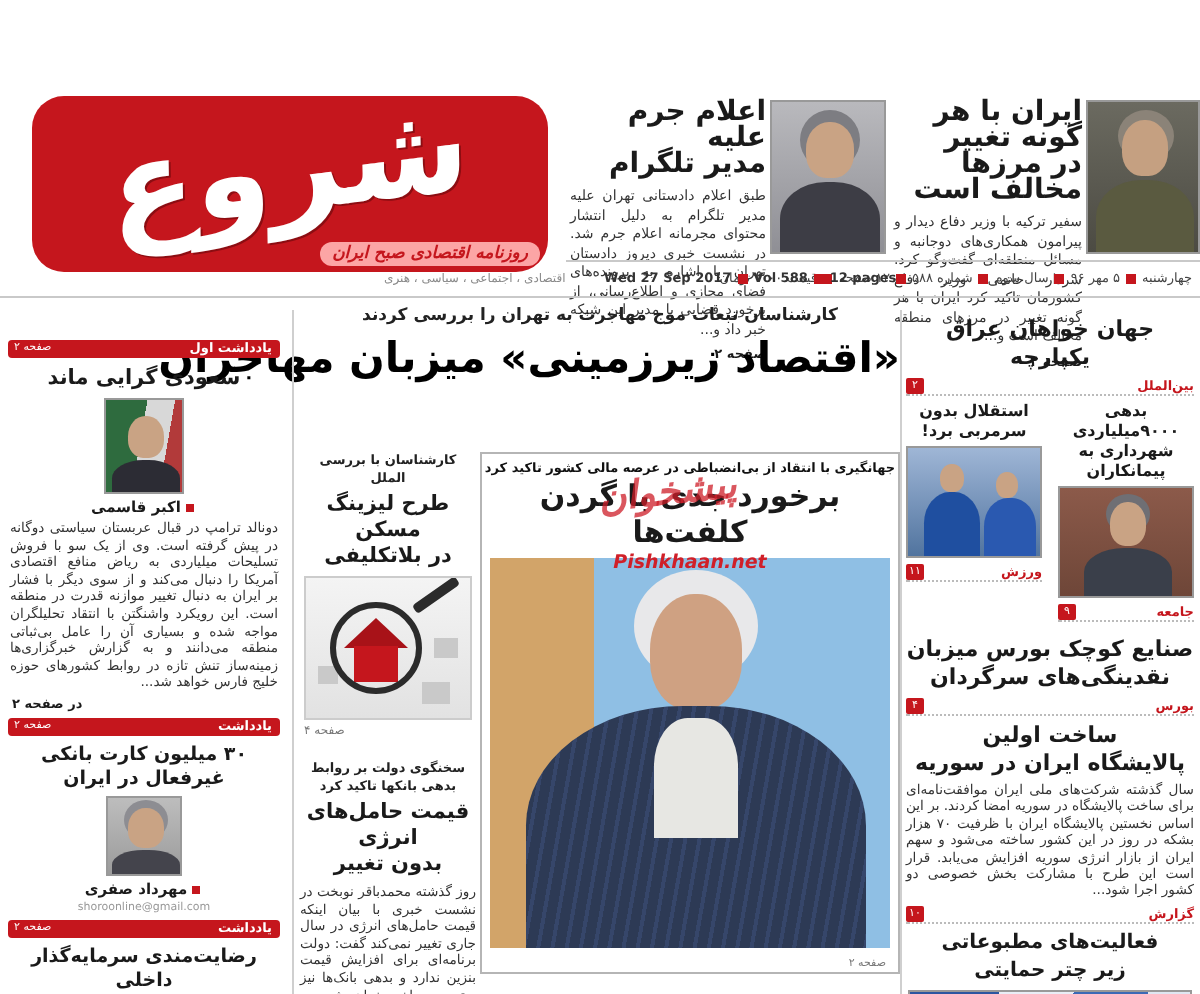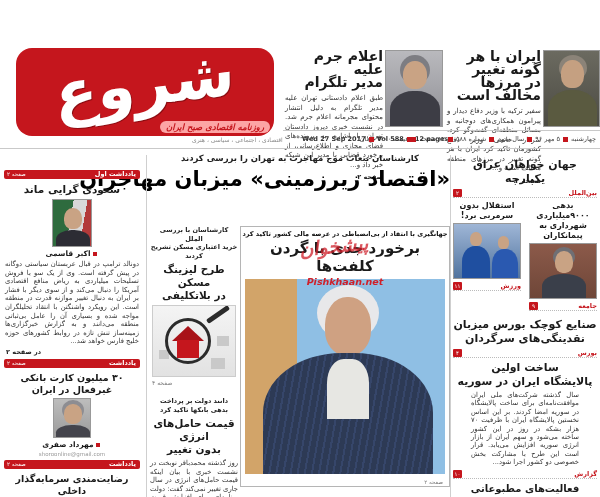--- a/index.html
+++ b/index.html
@@ -82,21 +82,21 @@
 
   
   .col-right { position:absolute; left:452px; top:158px; width:146px; height:339px; overflow:hidden; }
   .rtitle { text-align:center; font-weight:bold; font-size:11px; line-height:14px; }
   .rtitle.sm { font-size:8px; line-height:10px; }
   .rsep { position:relative; height:9px; margin:3px 1px; border-bottom:1px dotted #bbb; }
   .rsep .pgbox { position:absolute; left:0; top:0; width:9px; height:8px; background:#c5161d; color:#fff; font-size:5.5px; text-align:center; line-height:8px; border-radius:1px; }
   .rsep .lab { position:absolute; right:0; top:0; color:#c5161d; font-size:6.5px; font-weight:bold; line-height:8px; }
   .duo { display:flex; flex-direction:row; gap:6px; margin-top:3px; }
   .duo .cell { width:70px; }
-  .rbody { font-size:6.8px; line-height:8.4px; text-align:justify; color:#333; padding:0 19px; margin-top:2px; }
+  .rbody { font-size:6.8px; line-height:8.4px; text-align:justify; color:#333; padding:0 1px; margin-top:2px; }
   .rphoto { margin:2px auto 0; }
   .banner { position:relative; width:142px; height:52px; margin:2px auto 0; border:1px solid #999; background:linear-gradient(100deg,#2c56a0 0 30%, #e9eef6 30% 55%, #3c6ab5 55% 80%, #dfe7f2 80%); overflow:hidden; }
 </style>
 </head>
 <body>
 
 <div id="page">
 
   <div class="logo-box">
     <div class="logo-text">شروع</div>
@@ -192,40 +192,39 @@
     <div class="ntitle2">
       <span>رضایت‌مندی سرمایه‌گذار داخلی</span><br>
       <span>ضامن ورود سرمایه خارجی</span>
     </div>
 
   </div>
 
   <div class="col-mid">
     <div class="mkick">
       <span>کارشناسان با بررسی الملل</span><br>
-      <span>خرید اعتباری مسکن تشریح کردند</span>
     </div>
     <div class="mtitle">
       <span>طرح لیزینگ مسکن</span><br>
       <span>در بلاتکلیفی</span>
     </div>
     <div class="leasing-img">
       <div class="mini-house" style="left:6px; top:44px; width:10px; height:9px;"></div>
       <div class="mini-house" style="left:64px; top:30px; width:12px; height:10px;"></div>
       <div class="mini-house" style="left:58px; top:52px; width:14px; height:11px;"></div>
       <div class="house-roof"></div>
       <div class="house-body"></div>
       <div class="mag-circle"></div>
       <div class="mag-handle"></div>
     </div>
     <div class="mcap">صفحه ۴</div>
 
     <div style="height:10px;"></div>
     <div class="mkick">
-      <span>دانند دولت بر پرداخت</span><br>
+      <span>سخنگوی دولت بر روابط</span><br>
       <span>بدهی بانکها تاکید کرد</span>
     </div>
     <div class="mtitle">
       <span>قیمت حامل‌های انرژی</span><br>
       <span>بدون تغییر</span>
     </div>
     <div class="nbody" style="padding:0;">روز گذشته محمدباقر نوبخت در نشست خبری با بیان اینکه قیمت حامل‌های انرژی در سال جاری تغییر نمی‌کند گفت: دولت برنامه‌ای برای افزایش قیمت بنزین ندارد و بدهی بانک‌ها نیز به‌تدریج پرداخت خواهد شد. وی افزود دولت از محل فروش نفت ۱۵۴ میلیارد دلار بودجه پیش‌بینی کرده و قیمت‌ها ثابت خواهد ماند...</div>
   </div>
 
   <div class="jbox">

